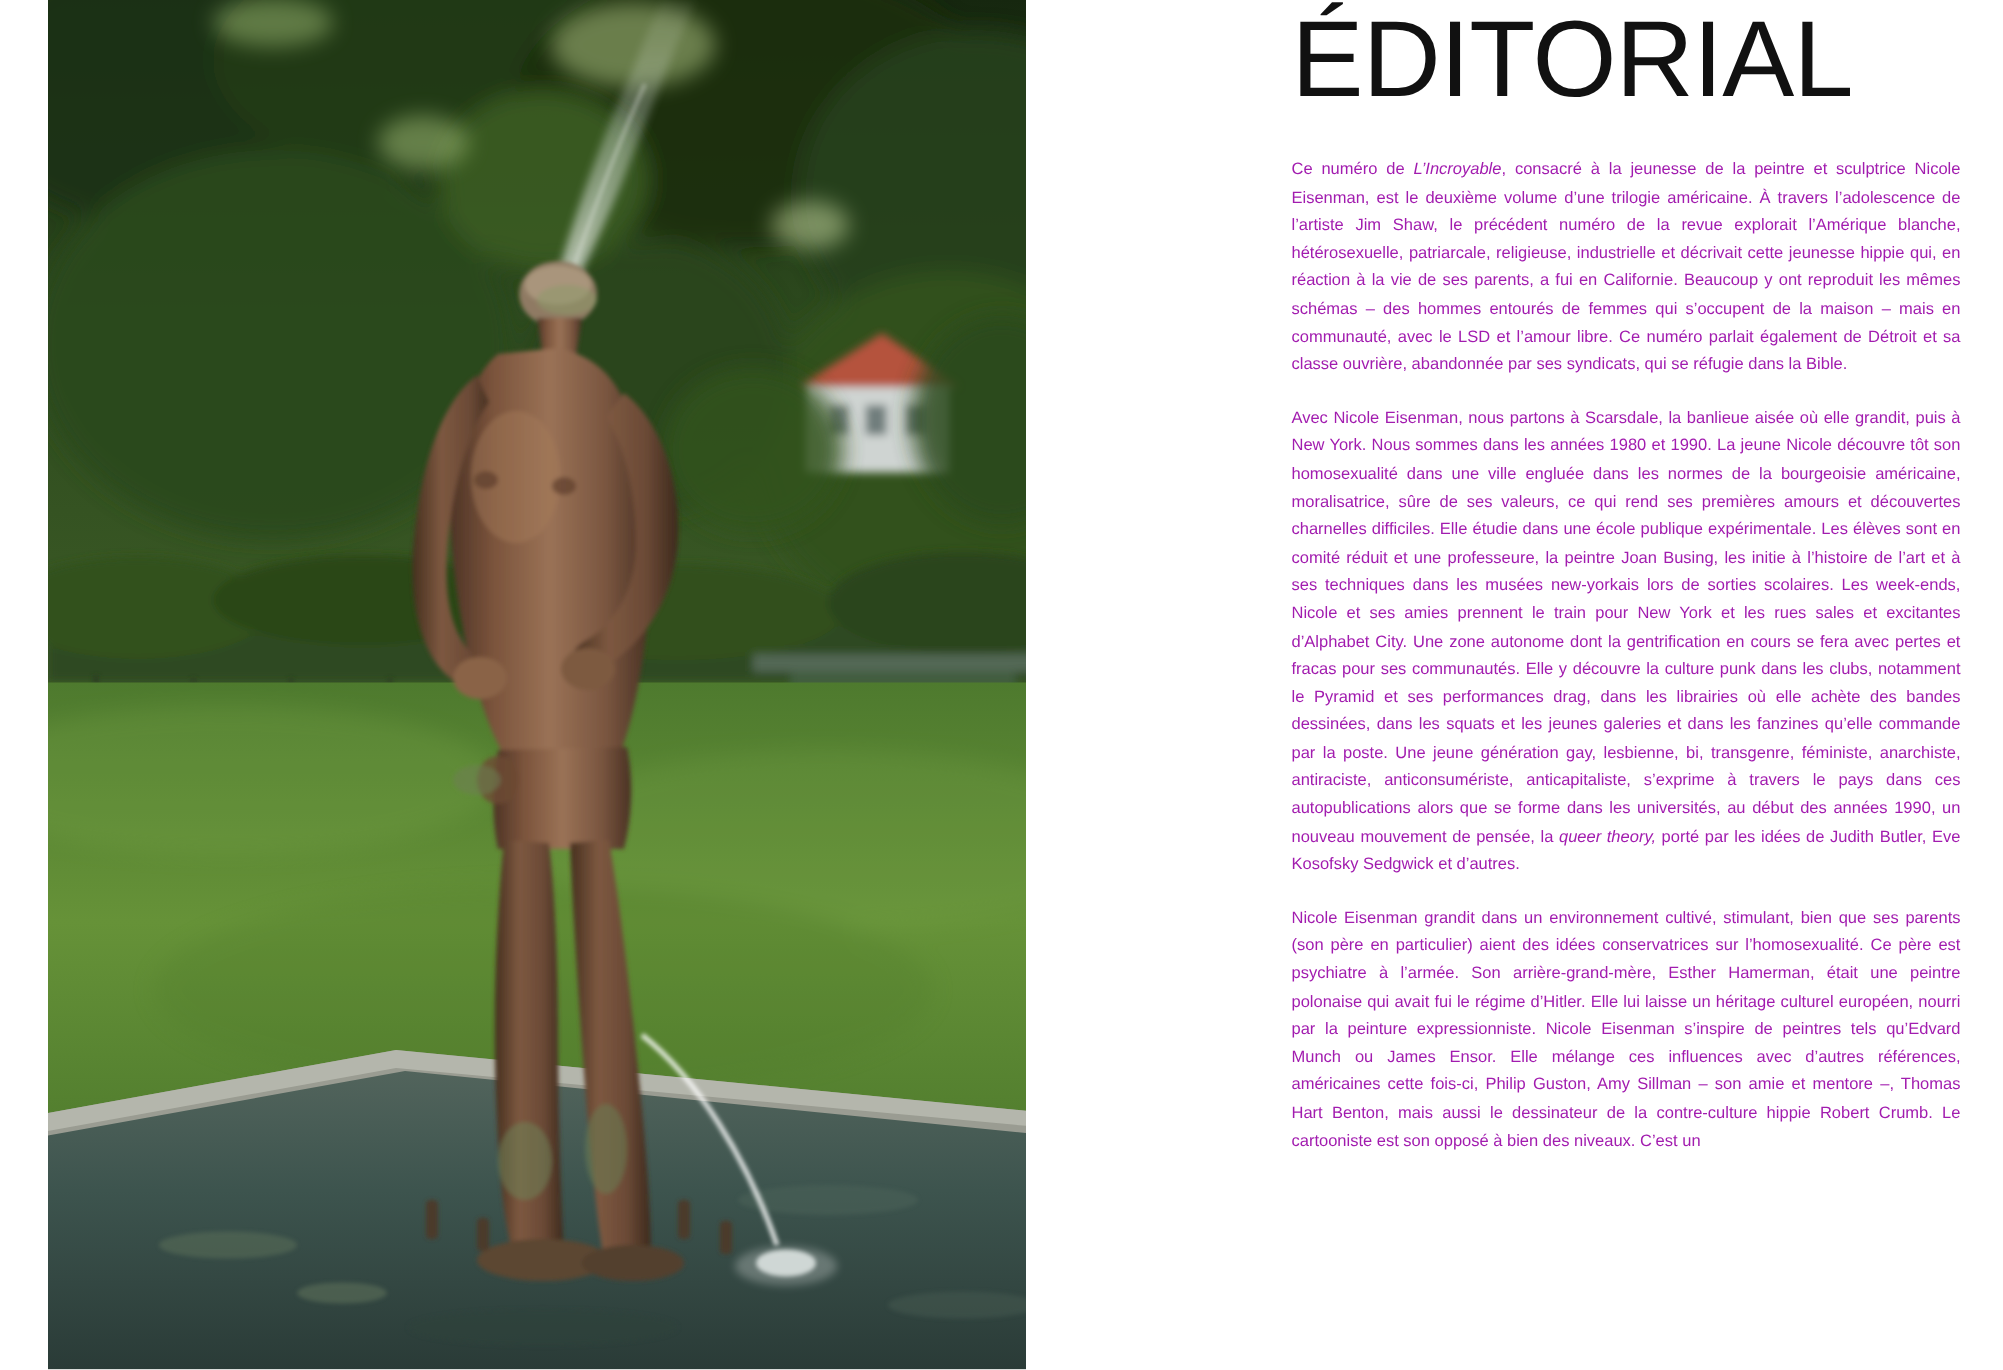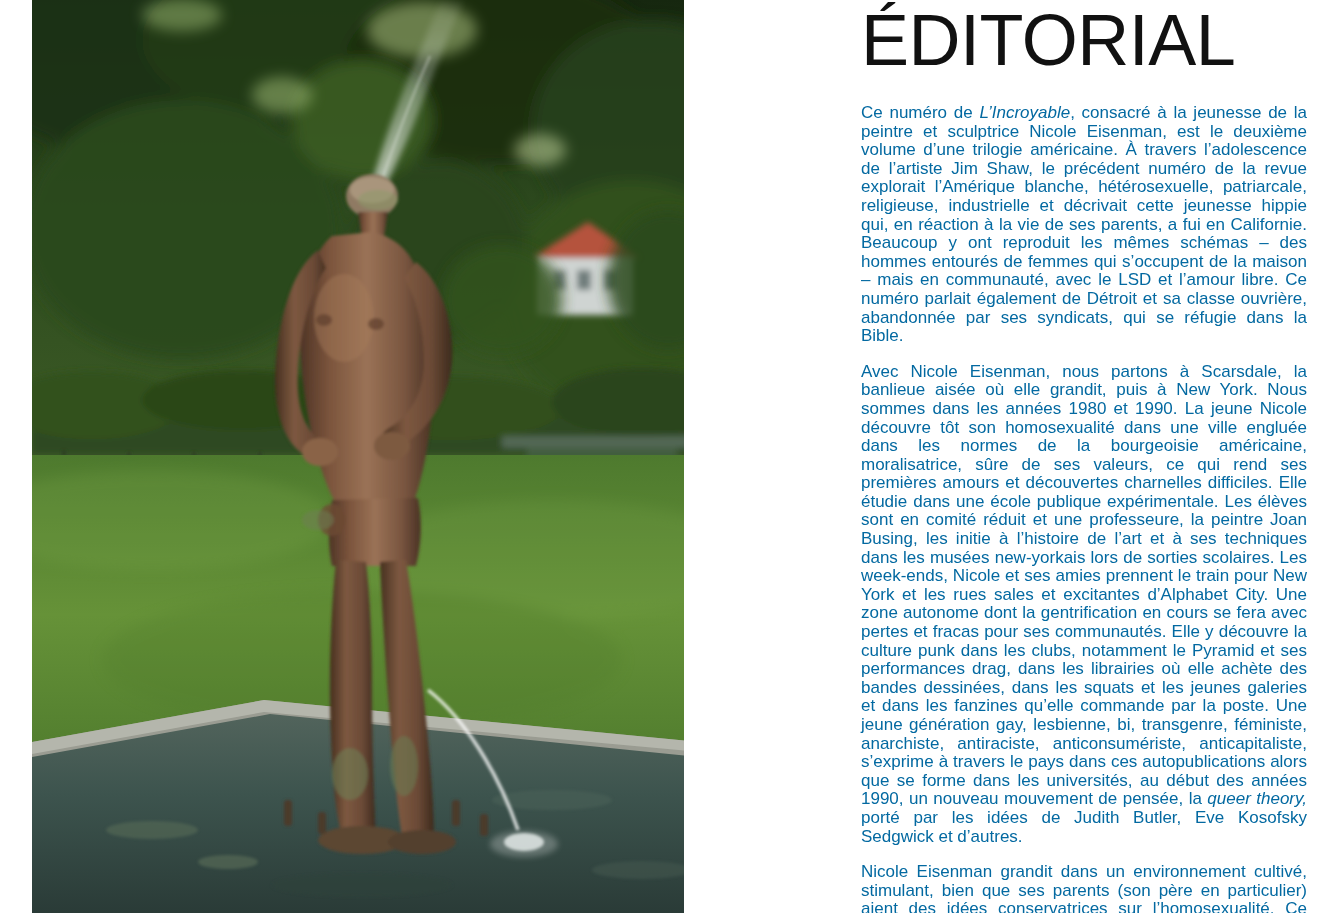--- a/index.html
+++ b/index.html
@@ -53,23 +53,23 @@
   }
   .body {
     position: absolute;
     left: 177px;
     top: 104px;
     width: 446px;
   }
   .body p {
     margin: 0 0 17px 0;
     font-family: "Liberation Sans", sans-serif;
-    font-size: 17px;
+    font-size: 11px;
     line-height: 18.6px;
-    color: #0369a1;
+    color: #a21caf;
     text-align: justify;
     text-justify: inter-word;
     hyphens: manual;
   }
   .body p:last-child { margin-bottom: 4px; }
   .body i { font-style: italic; }
 </style>
 </head>
 <body>
 

